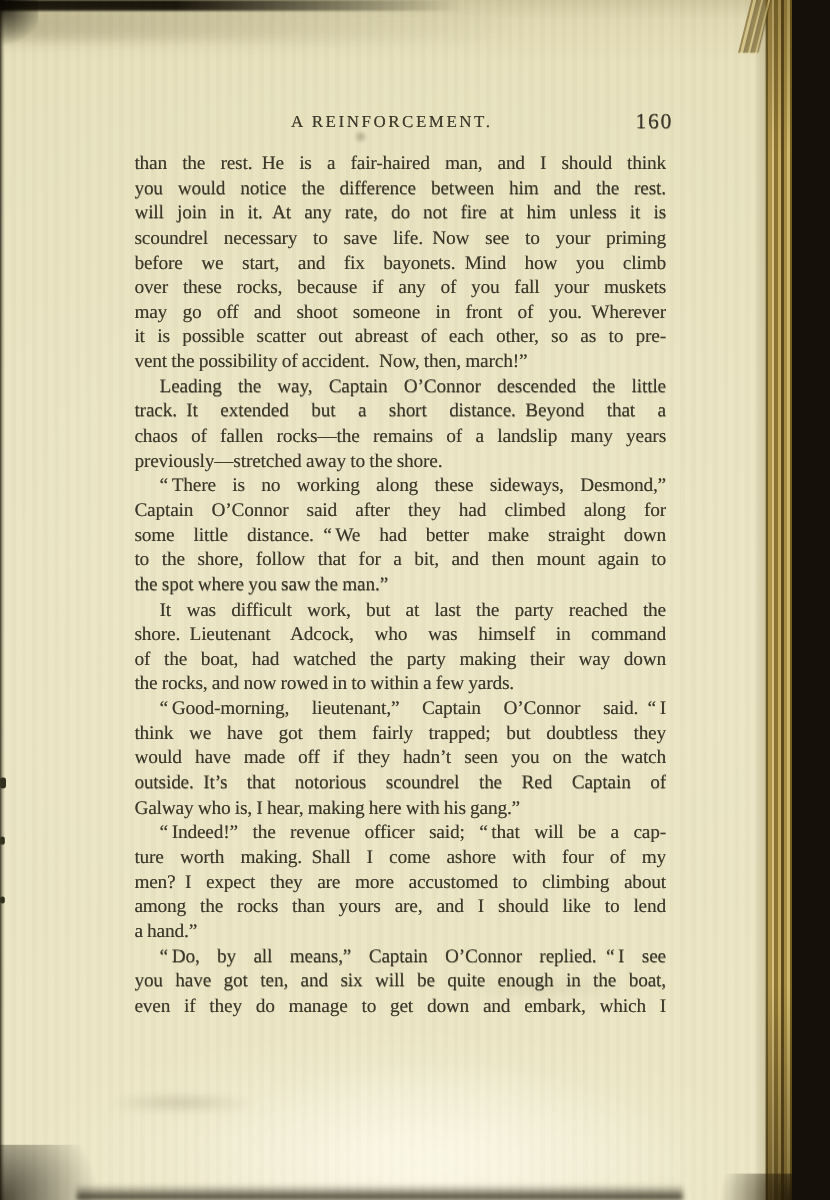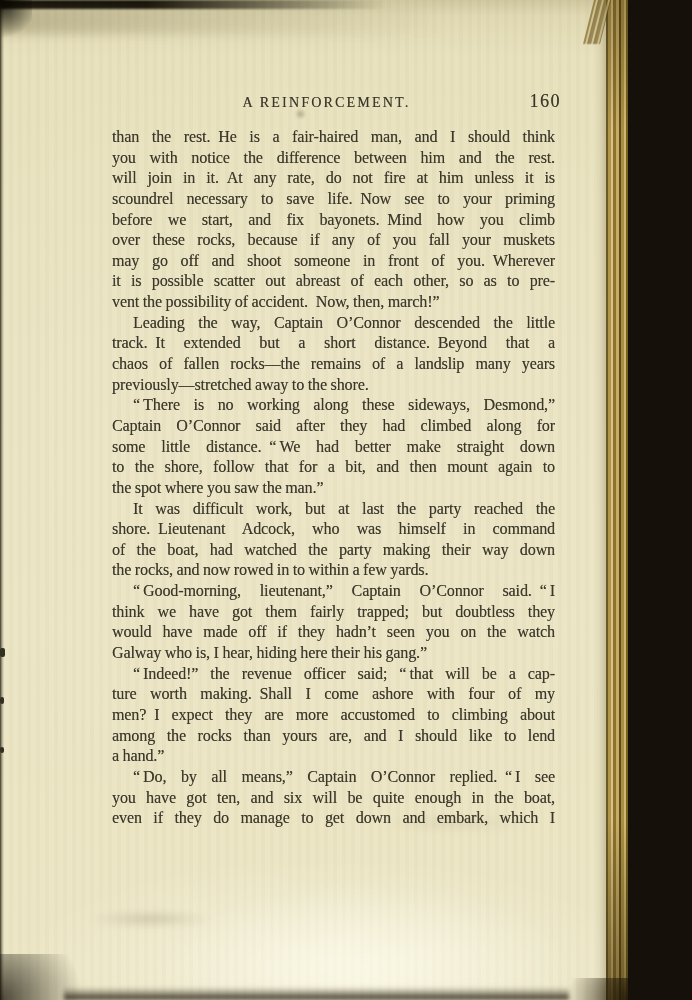--- a/index.html
+++ b/index.html
@@ -1,17 +1,17 @@
 <!DOCTYPE html>
 <html><head>
 <meta charset="utf-8">
 <style>
   html,body{margin:0;padding:0;background:#15100a;}
   .canvas{position:relative;width:628px;height:1000px;overflow:hidden;background:#191309;
-          font-family:"Liberation Serif","DejaVu Serif",serif;}
+          font-family:"Liberation Serif","DejaVu Serif",serif;padding-left:32px;}
 
   
   .paper{position:absolute;left:0;top:0;width:672px;height:1000px;
     background:
       radial-gradient(ellipse 430px 150px at 330px 965px, rgba(255,253,240,0.55), rgba(255,253,240,0) 72%),
       radial-gradient(ellipse 760px 560px at 45% 42%, rgba(255,255,248,0.10), rgba(0,0,0,0) 75%),
       linear-gradient(180deg,#cfc79e 0px,#dfd8b2 16px,#e8e1bd 55px,#eae3c1 45%,#ece6c5 100%);}
   .paper::after{content:"";position:absolute;inset:0;
     background:repeating-linear-gradient(90deg, rgba(80,70,40,0.022) 0 4px, rgba(255,255,255,0.02) 4px 9px);}
 
@@ -91,21 +91,21 @@
   <div class="smudge s2"></div>
   <div class="smudge s3"></div>
 
   <div class="running-header">
     <span class="header-title">A REINFORCEMENT.</span>
     <span class="page-number">160</span>
   </div>
 
   <div class="text-block">
       <div class="line">than the rest. He is a fair-haired man, and I should think</div>
-      <div class="line">you with notice the difference between him and the rest.</div>
+      <div class="line">you would notice the difference between him and the rest.</div>
       <div class="line">will join in it. At any rate, do not fire at him unless it is</div>
       <div class="line">scoundrel necessary to save life. Now see to your priming</div>
       <div class="line">before we start, and fix bayonets. Mind how you climb</div>
       <div class="line">over these rocks, because if any of you fall your muskets</div>
       <div class="line">may go off and shoot someone in front of you. Wherever</div>
       <div class="line">it is possible scatter out abreast of each other, so as to pre-</div>
       <div class="line last">vent the possibility of accident. Now, then, march!”</div>
       <div class="line indent">Leading the way, Captain O’Connor descended the little</div>
       <div class="line">track. It extended but a short distance. Beyond that a</div>
       <div class="line">chaos of fallen rocks—the remains of a landslip many years</div>
@@ -115,21 +115,22 @@
       <div class="line">some little distance. “ We had better make straight down</div>
       <div class="line">to the shore, follow that for a bit, and then mount again to</div>
       <div class="line last">the spot where you saw the man.”</div>
       <div class="line indent">It was difficult work, but at last the party reached the</div>
       <div class="line">shore. Lieutenant Adcock, who was himself in command</div>
       <div class="line">of the boat, had watched the party making their way down</div>
       <div class="line last">the rocks, and now rowed in to within a few yards.</div>
       <div class="line indent">“ Good-morning, lieutenant,” Captain O’Connor said. “ I</div>
       <div class="line">think we have got them fairly trapped; but doubtless they</div>
       <div class="line">would have made off if they hadn’t seen you on the watch</div>
-      <div class="line last">Galway who is, I hear, hiding here their his gang.”</div>
+      <div class="line">outside. It’s that notorious scoundrel the Red Captain of</div>
+      <div class="line last">Galway who is, I hear, making here with his gang.”</div>
       <div class="line indent">“ Indeed!” the revenue officer said; “ that will be a cap-</div>
       <div class="line">ture worth making. Shall I come ashore with four of my</div>
       <div class="line">men? I expect they are more accustomed to climbing about</div>
       <div class="line">among the rocks than yours are, and I should like to lend</div>
       <div class="line last">a hand.”</div>
       <div class="line indent">“ Do, by all means,” Captain O’Connor replied. “ I see</div>
       <div class="line">you have got ten, and six will be quite enough in the boat,</div>
       <div class="line">even if they do manage to get down and embark, which I</div>
     </div>
 </div>

